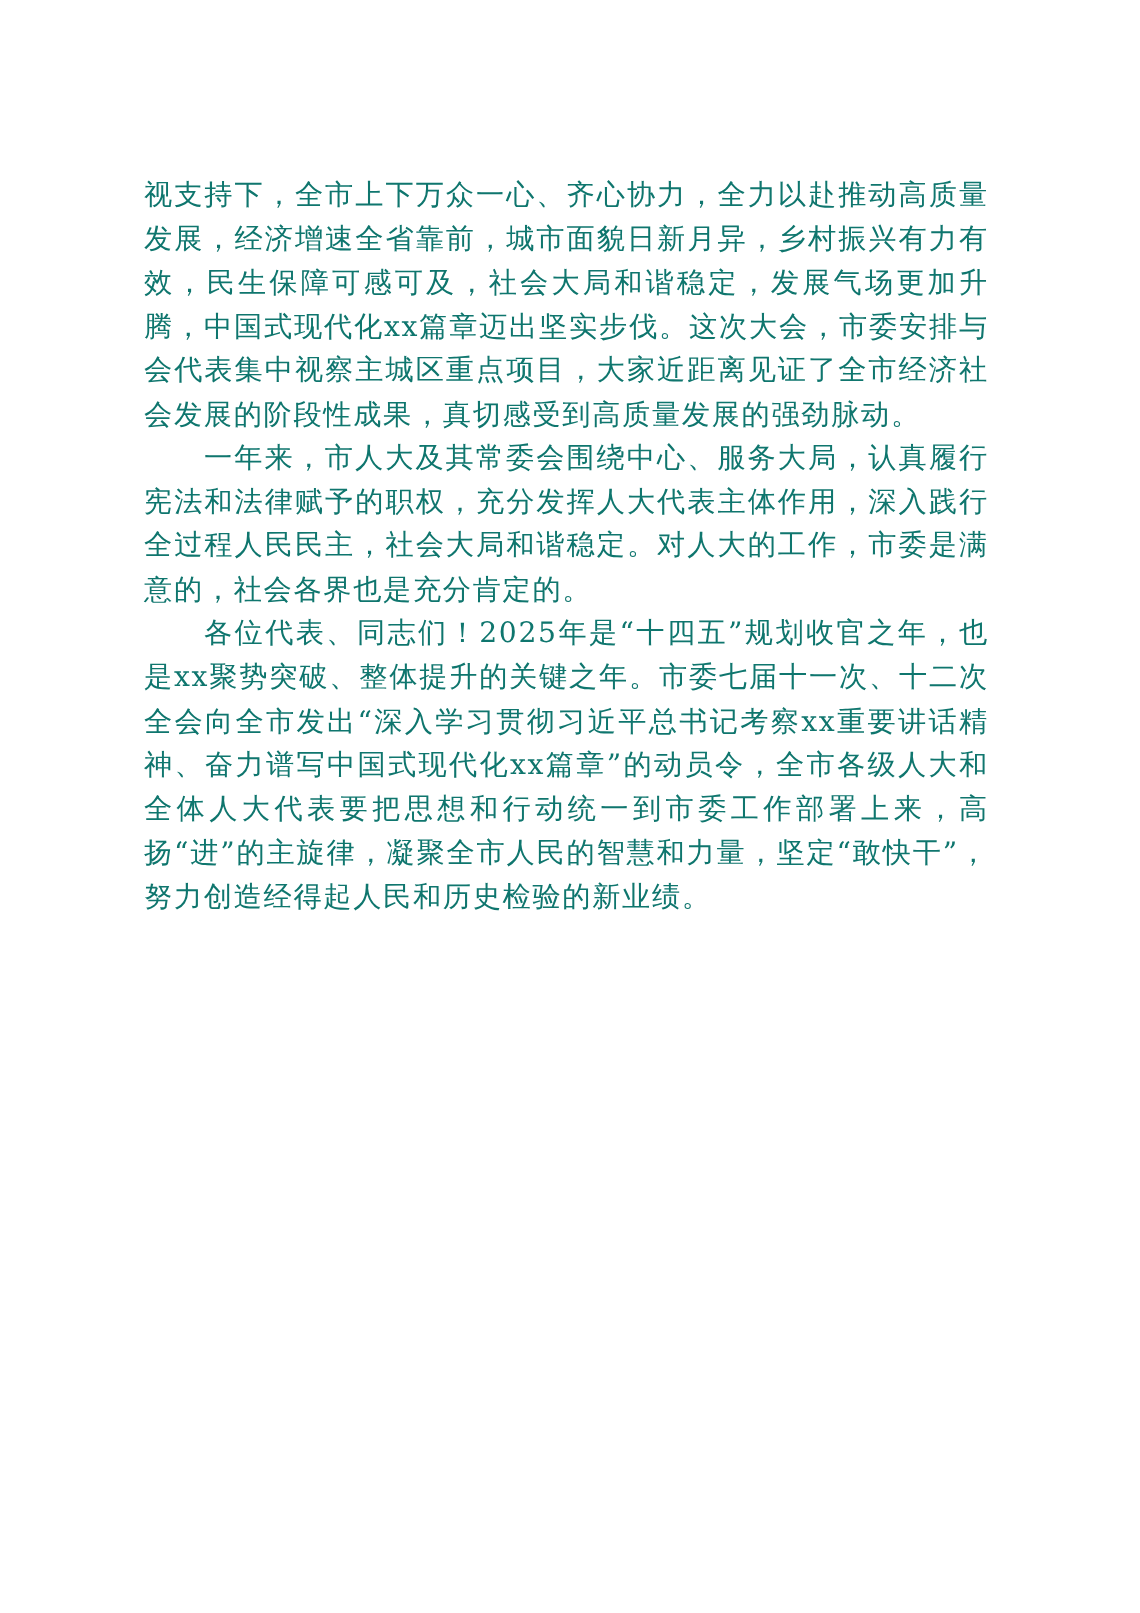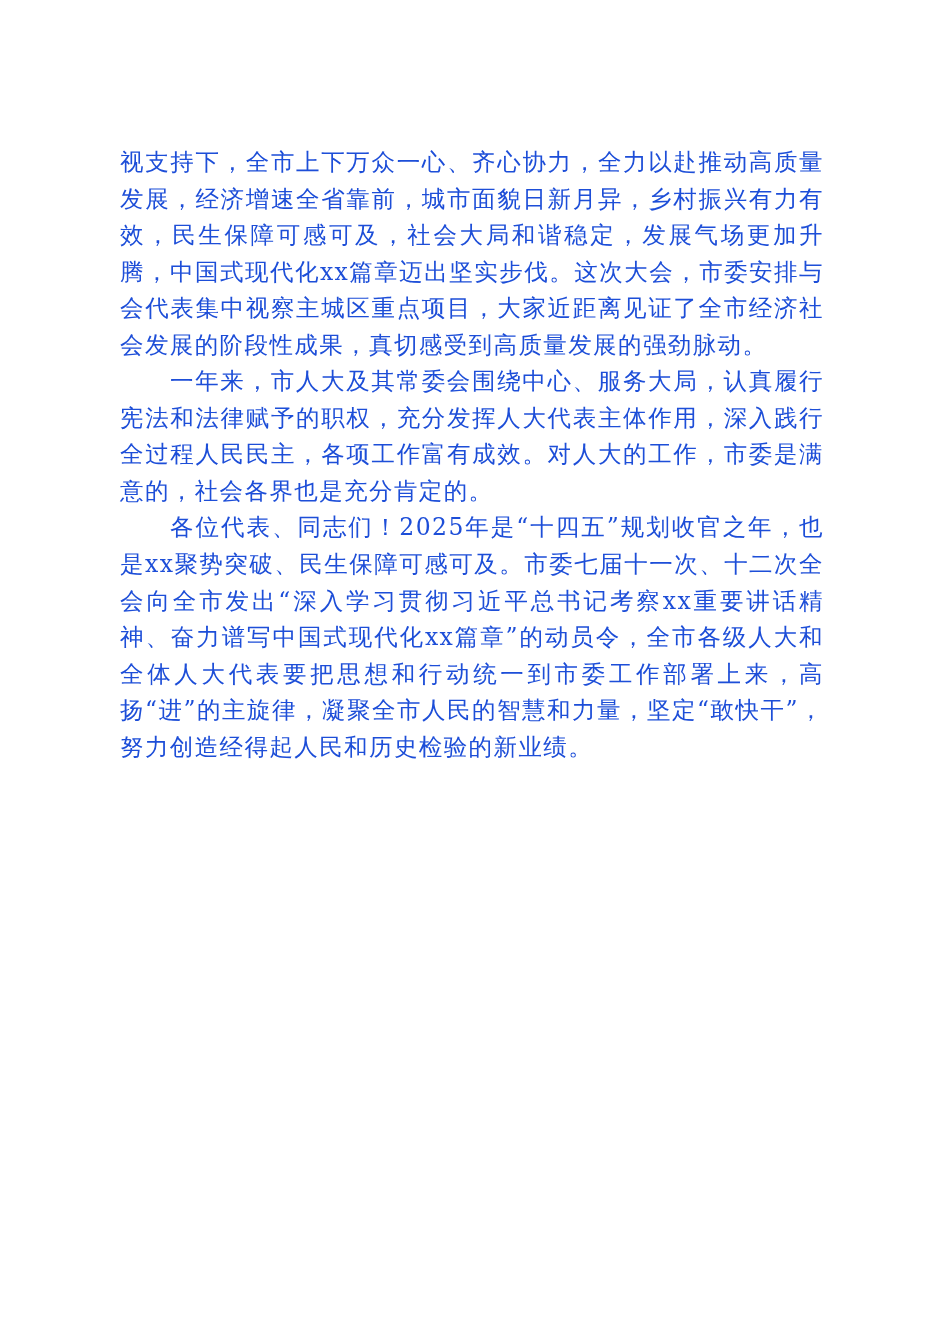--- a/index.html
+++ b/index.html
@@ -14,33 +14,33 @@
       overflow: hidden;
     }
     .page {
       position: absolute;
       left: 120px;
       top: 144px;
       width: 704px;
       font-family: "DejaVu Serif", "Liberation Serif", serif;
       font-size: 23.5px;
       line-height: 36.55px;
-      color: #1d4ed8;
+      color: #0f766e;
       letter-spacing: 1.4px;
       text-align: justify;
       text-justify: inter-character;
     }
     .para {
       margin: 0;
       padding: 0;
     }
     .para.indent {
       text-indent: 50px;
     }
   </style>
 </head>
 <body>
 
 <div class="page">
   <p class="para">视支持下，全市上下万众一心、齐心协力，全力以赴推动高质量发展，经济增速全省靠前，城市面貌日新月异，乡村振兴有力有效，民生保障可感可及，社会大局和谐稳定，发展气场更加升腾，中国式现代化xx篇章迈出坚实步伐。这次大会，市委安排与会代表集中视察主城区重点项目，大家近距离见证了全市经济社会发展的阶段性成果，真切感受到高质量发展的强劲脉动。</p>
-  <p class="para indent">一年来，市人大及其常委会围绕中心、服务大局，认真履行宪法和法律赋予的职权，充分发挥人大代表主体作用，深入践行全过程人民民主，各项工作富有成效。对人大的工作，市委是满意的，社会各界也是充分肯定的。</p>
-  <p class="para indent">各位代表、同志们！2025年是“十四五”规划收官之年，也是xx聚势突破、民生保障可感可及。市委七届十一次、十二次全会向全市发出“深入学习贯彻习近平总书记考察xx重要讲话精神、奋力谱写中国式现代化xx篇章”的动员令，全市各级人大和全体人大代表要把思想和行动统一到市委工作部署上来，高扬“进”的主旋律，凝聚全市人民的智慧和力量，坚定“敢快干”，努力创造经得起人民和历史检验的新业绩。</p>
+  <p class="para indent">一年来，市人大及其常委会围绕中心、服务大局，认真履行宪法和法律赋予的职权，充分发挥人大代表主体作用，深入践行全过程人民民主，社会大局和谐稳定。对人大的工作，市委是满意的，社会各界也是充分肯定的。</p>
+  <p class="para indent">各位代表、同志们！2025年是“十四五”规划收官之年，也是xx聚势突破、整体提升的关键之年。市委七届十一次、十二次全会向全市发出“深入学习贯彻习近平总书记考察xx重要讲话精神、奋力谱写中国式现代化xx篇章”的动员令，全市各级人大和全体人大代表要把思想和行动统一到市委工作部署上来，高扬“进”的主旋律，凝聚全市人民的智慧和力量，坚定“敢快干”，努力创造经得起人民和历史检验的新业绩。</p>
 </div>
 
 </body></html>

